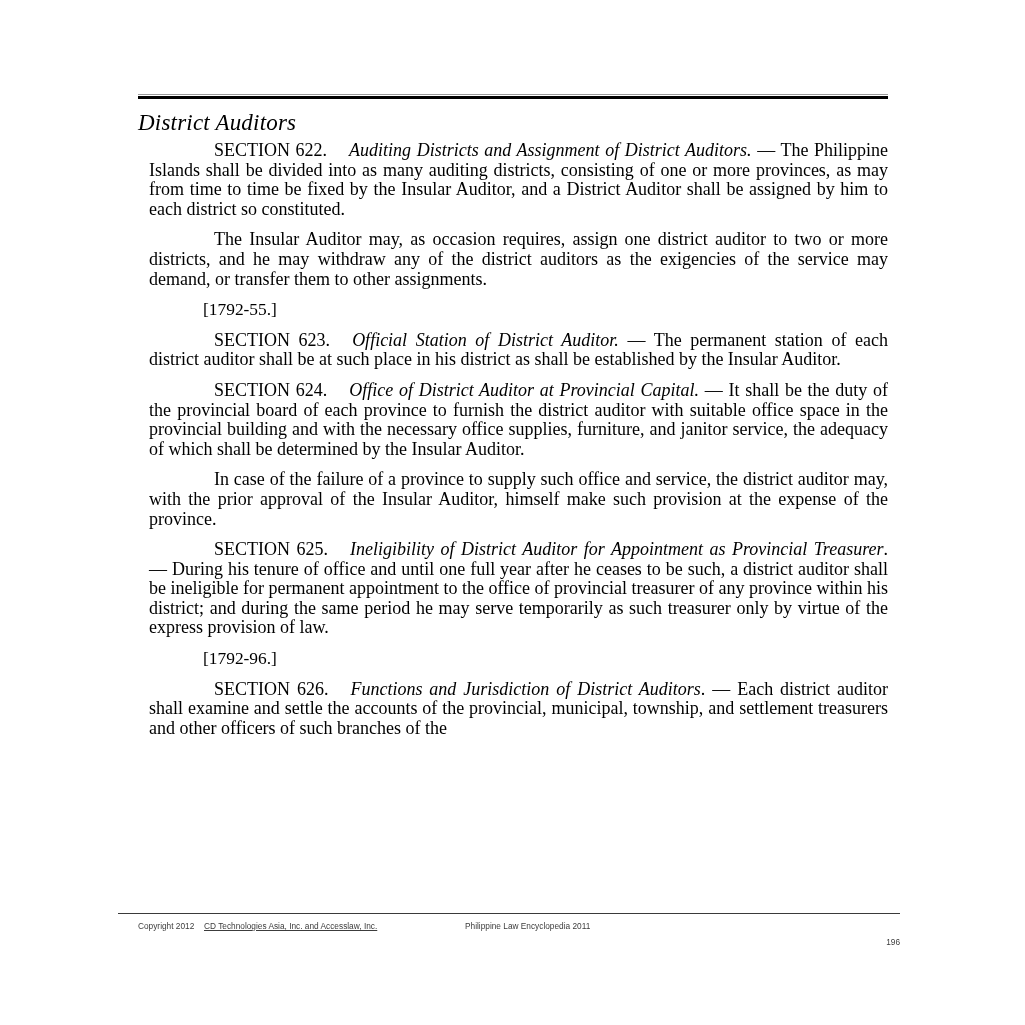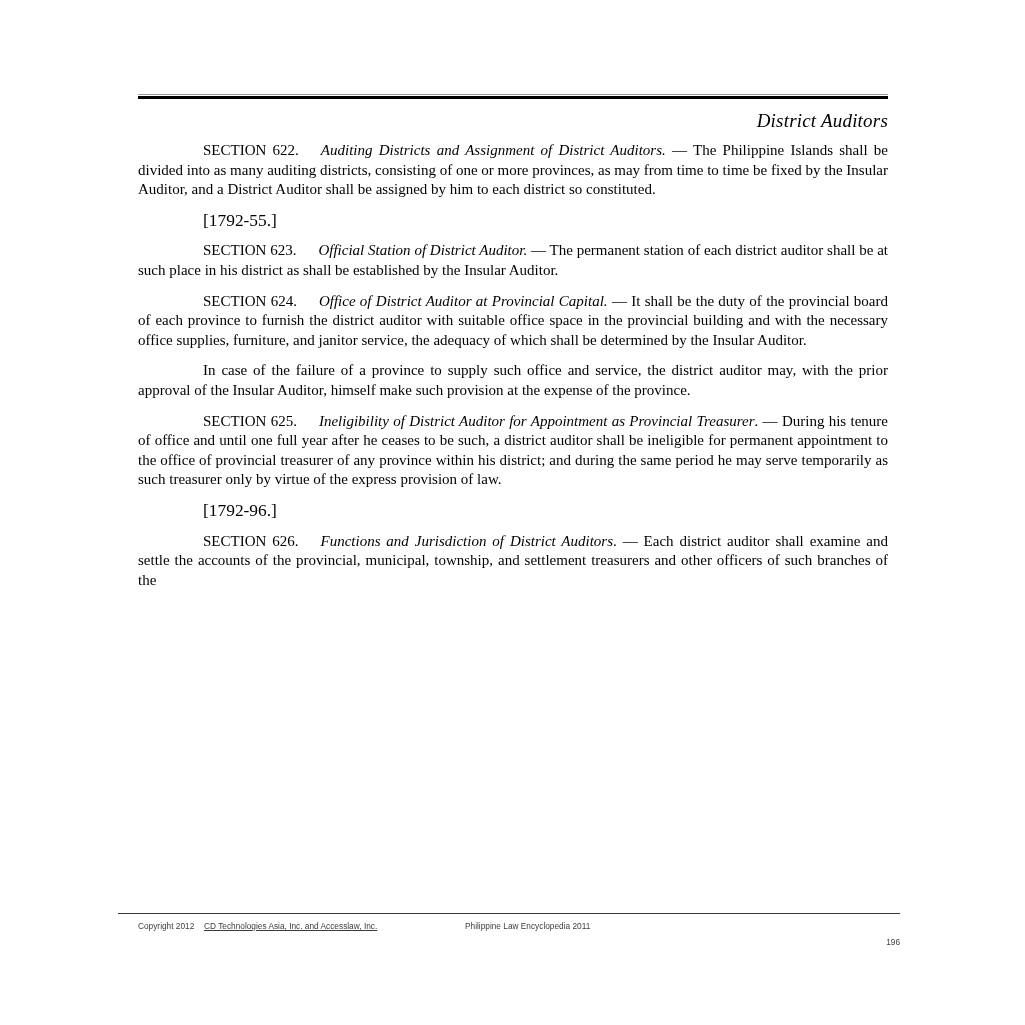--- a/index.html
+++ b/index.html
@@ -39,37 +39,37 @@
     background: #000000;
     width: 100%;
     margin-top: 1px;
   }
   
   .running-head {
     position: absolute;
     left: 138px;
     top: 110px;
     width: 750px;
-    text-align: right;
+    text-align: left;
     font-style: italic;
-    font-size: 19px;
+    font-size: 23px;
     letter-spacing: 0.2px;
   }
   
   .body-col {
     position: absolute;
     left: 138px;
     top: 141px;
     width: 750px;
   }
   p.para {
-    margin: 0 0 11px 0;
+    margin: 0 0 11px 11px;
     text-align: justify;
     text-justify: inter-word;
-    font-size: 15px;
+    font-size: 18px;
     line-height: 19.6px;
     text-indent: 65px;
     hyphens: none;
   }
   p.para:last-child { margin-bottom: 0; }
   p.cite {
     margin: 0 0 11px 0;
     text-align: left;
     font-size: 17.4px;
     line-height: 19.6px;
@@ -123,20 +123,21 @@
 
   <div class="running-head">District Auditors</div>
 
   <div class="body-col">
 
     <p class="para">
       <span class="sec-num">SECTION 622.</span><span class="sec-gap"></span><span class="sec-title">Auditing Districts and Assignment of District Auditors.</span>
       <span>— The Philippine Islands shall be divided into as many auditing districts, consisting of one or more provinces, as may from time to time be fixed by the Insular Auditor, and a District Auditor shall be assigned by him to each district so constituted.</span>
     </p>
 
+    <p class="para">The Insular Auditor may, as occasion requires, assign one district auditor to two or more districts, and he may withdraw any of the district auditors as the exigencies of the service may demand, or transfer them to other assignments.</p>
 
     <p class="cite">[1792-55.]</p>
 
     <p class="para">
       <span class="sec-num">SECTION 623.</span><span class="sec-gap"></span><span class="sec-title">Official Station of District Auditor.</span>
       <span>— The permanent station of each district auditor shall be at such place in his district as shall be established by the Insular Auditor.</span>
     </p>
 
 
     <p class="para">

